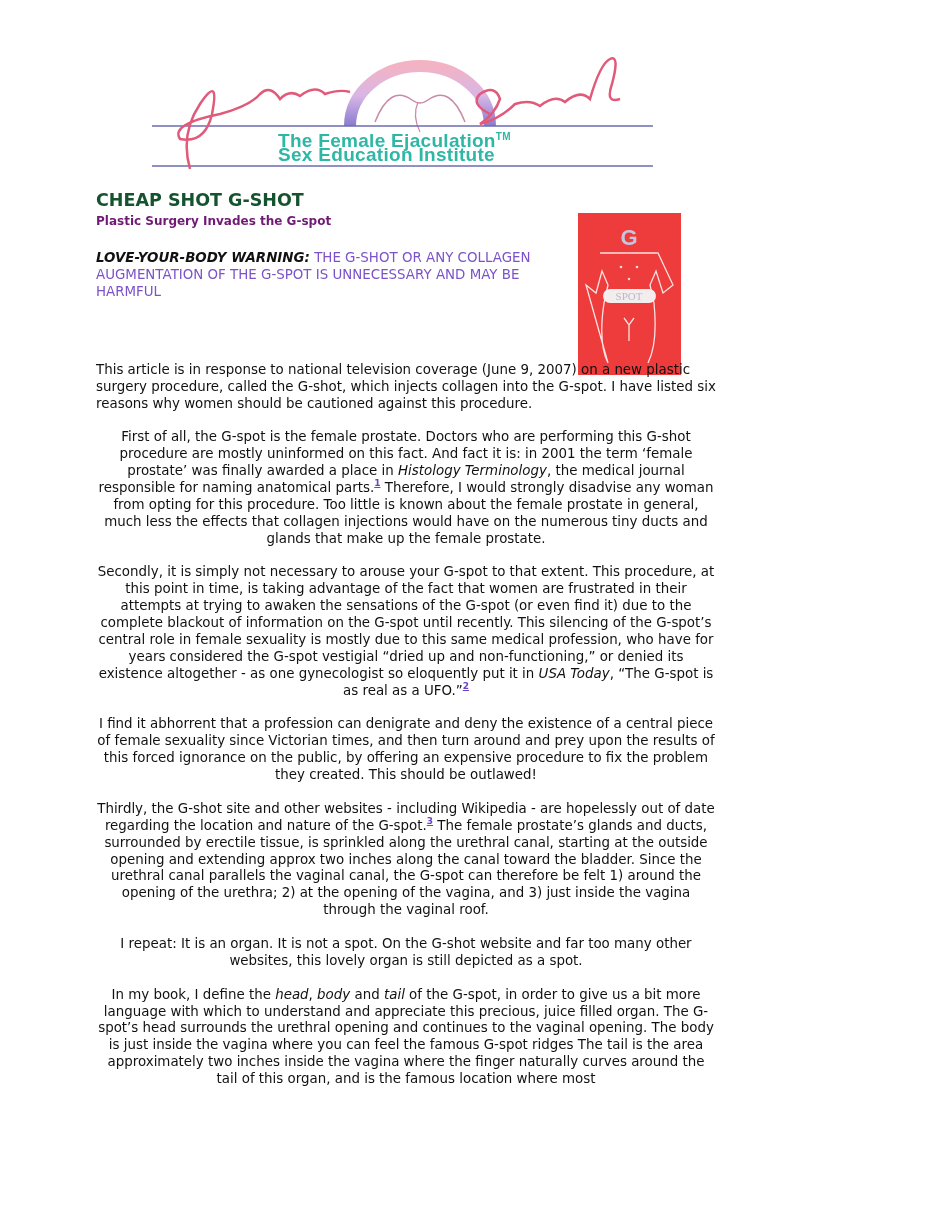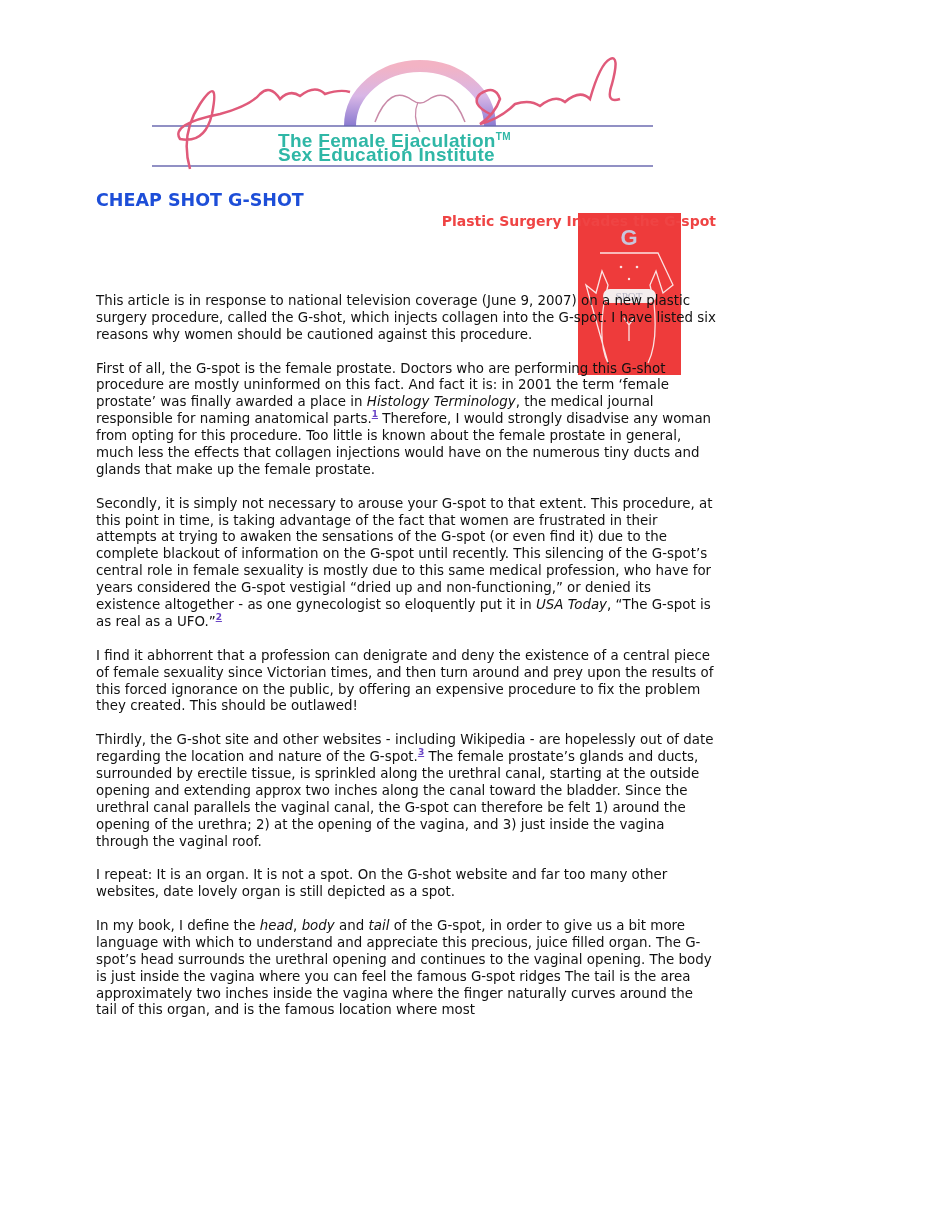--- a/index.html
+++ b/index.html
@@ -6,27 +6,27 @@
     body { width: 937px; height: 1213px; position: relative; overflow: hidden;
       font-family: "DejaVu Sans", "Liberation Sans", sans-serif; color: #111; }
     .logo { position: absolute; left: 150px; top: 44px; width: 505px; height: 130px; }
     .logo svg { width: 100%; height: 100%; display: block; }
     .logo-text { position: absolute; left: 128px; font-family: "Liberation Sans", sans-serif;
       font-weight: bold; color: #2fb7a6; font-size: 19px; line-height: 18px; letter-spacing: 0.3px; }
     .logo-text.l1 { top: 84px; }
     .logo-text.l2 { top: 102px; }
     .logo-text sup { font-size: 10px; vertical-align: 7px; }
     .content { position: absolute; left: 96px; top: 190px; width: 620px; font-size: 13.4px; line-height: 16.9px; }
-    h1.title { margin: 0; font-size: 17.5px; line-height: 20px; color: #1d4ed8; font-weight: bold; }
-    h2.subtitle { margin: 0; font-size: 14px; line-height: 22px; color: #ef4444; font-weight: bold; text-align: right; }
+    h1.title { margin: 0; font-size: 17.5px; line-height: 20px; color: #14532d; font-weight: bold; }
+    h2.subtitle { margin: 0; font-size: 12px; line-height: 22px; color: #701a75; font-weight: bold; }
     .warning { margin-top: 18px; width: 470px; color: #7b52c9; }
     .warning b { color: #111; font-style: italic; }
     .byline { margin-top: 21px; }
     p { margin: 0; }
-    .para { margin-top: 16.8px; }
+    .para { margin-top: 16.8px; text-align: center; }
     .first { margin-top: 61px; }
     sup.fn { font-size: 9px; font-weight: bold; color: #6a44c6; text-decoration: underline; vertical-align: 6px; line-height: 0; }
     .gspot { position: absolute; left: 578px; top: 213px; width: 103px; height: 162px; background: #ee3b3b; }
     .gspot svg { width: 100%; height: 100%; display: block; }
   </style>
 </head>
 <body>
 
 <div class="logo">
   <svg viewBox="0 0 505 130">
@@ -58,29 +58,33 @@
     <path d="M46 105 L51 112 L56 105 M51 112 L51 128" fill="none" stroke="#fbe3e3" stroke-width="1.3"></path>
     <circle cx="43" cy="54" r="1.3" fill="#fbe3e3"></circle>
       <circle cx="59" cy="54" r="1.3" fill="#fbe3e3"></circle>
       <circle cx="51" cy="66" r="1.2" fill="#fbe3e3"></circle>
   </svg>
 </div>
 
 <div class="content">
   <h1 class="title">CHEAP SHOT G-SHOT</h1>
   <h2 class="subtitle">Plastic Surgery Invades the G-spot</h2>
+  <div class="warning">
+    <b>LOVE-YOUR-BODY WARNING:</b>
+    <span>THE G-SHOT OR ANY COLLAGEN AUGMENTATION OF THE G-SPOT IS UNNECESSARY AND MAY BE HARMFUL</span>
+  </div>
   <div class="byline">
   </div>
 
   <p class="first">This article is in response to national television coverage (June 9, 2007) on a new plastic surgery procedure, called the G-shot, which injects collagen into the G-spot. I have listed six reasons why women should be cautioned against this procedure.</p>
 
   <p class="para"><span>First of all, the G-spot is the female prostate. Doctors who are performing this G-shot procedure are mostly uninformed on this fact. And fact it is: in 2001 the term ‘female prostate’ was finally awarded a place in </span><i>Histology Terminology</i><span>, the medical journal responsible for naming anatomical parts.</span><sup class="fn">1</sup><span> Therefore, I would strongly disadvise any woman from opting for this procedure. Too little is known about the female prostate in general, much less the effects that collagen injections would have on the numerous tiny ducts and glands that make up the female prostate.</span></p>
 
   <p class="para"><span>Secondly, it is simply not necessary to arouse your G-spot to that extent. This procedure, at this point in time, is taking advantage of the fact that women are frustrated in their attempts at trying to awaken the sensations of the G-spot (or even find it) due to the complete blackout of information on the G-spot until recently. This silencing of the G-spot’s central role in female sexuality is mostly due to this same medical profession, who have for years considered the G-spot vestigial “dried up and non-functioning,” or denied its existence altogether - as one gynecologist so eloquently put it in </span><i>USA Today</i><span>, “The G-spot is as real as a UFO.”</span><sup class="fn">2</sup></p>
 
   <p class="para">I find it abhorrent that a profession can denigrate and deny the existence of a central piece of female sexuality since Victorian times, and then turn around and prey upon the results of this forced ignorance on the public, by offering an expensive procedure to fix the problem they created. This should be outlawed!</p>
 
   <p class="para"><span>Thirdly, the G-shot site and other websites - including Wikipedia - are hopelessly out of date regarding the location and nature of the G-spot.</span><sup class="fn">3</sup><span> The female prostate’s glands and ducts, surrounded by erectile tissue, is sprinkled along the urethral canal, starting at the outside opening and extending approx two inches along the canal toward the bladder. Since the urethral canal parallels the vaginal canal, the G-spot can therefore be felt 1) around the opening of the urethra; 2) at the opening of the vagina, and 3) just inside the vagina through the vaginal roof.</span></p>
 
-  <p class="para">I repeat: It is an organ. It is not a spot. On the G-shot website and far too many other websites, date lovely organ is still depicted as a spot.</p>
+  <p class="para">I repeat: It is an organ. It is not a spot. On the G-shot website and far too many other websites, this lovely organ is still depicted as a spot.</p>
 
   <p class="para"><span>In my book, I define the </span><i>head</i><span>, </span><i>body</i><span> and </span><i>tail</i><span> of the G-spot, in order to give us a bit more language with which to understand and appreciate this precious, juice filled organ. The G-spot’s head surrounds the urethral opening and continues to the vaginal opening. The body is just inside the vagina where you can feel the famous G-spot ridges The tail is the area approximately two inches inside the vagina where the finger naturally curves around the tail of this organ, and is the famous location where most</span></p>
 </div>
 
 </body></html>

